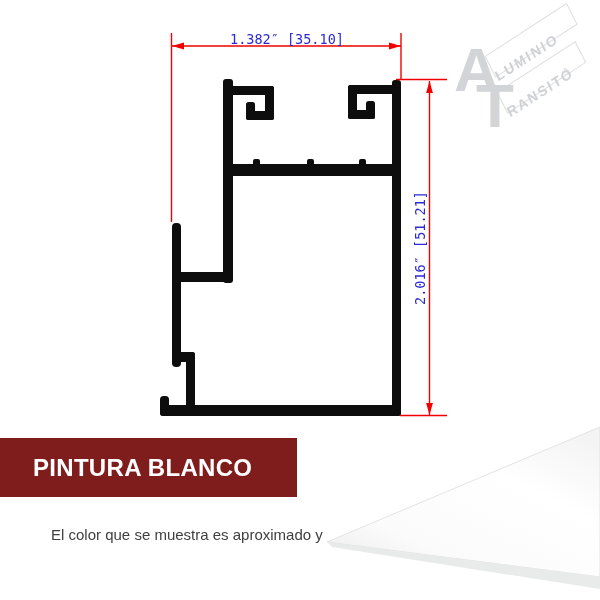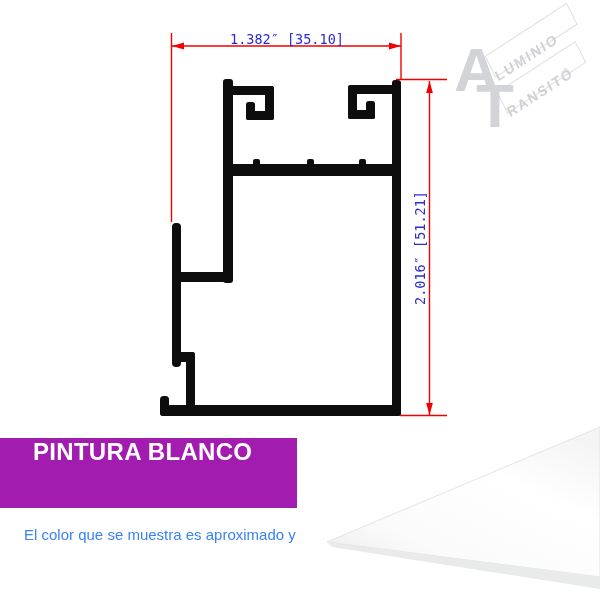--- a/index.html
+++ b/index.html
@@ -20,27 +20,27 @@
   .wm-word.bottom{left:68px;top:90px;}
   .wm-strip{position:absolute;border:1.5px solid #dedfe2;background:transparent;
     transform-origin:left center;transform:rotate(-33deg) skewX(-6deg);}
   .wm-strip.s1{left:50px;top:40px;width:96px;height:22px;}
   .wm-strip.s2{left:62px;top:76px;width:92px;height:22px;}
   .wm-reg{position:absolute;left:122px;top:52px;font-size:9px;color:#d3d4d7;}
   
   .drawing{position:absolute;left:0;top:0;}
   .dim-text{font-family:"DejaVu Sans Mono",monospace;font-size:13.5px;}
   
-  .banner{position:absolute;left:0;top:438px;width:297px;height:70px;
-    background:#a21caf;display:flex;align-items:flex-start;}
+  .banner{position:absolute;left:0;top:438px;width:297px;height:59px;
+    background:#7f1d1d;display:flex;align-items:center;}
   .banner span{color:#ffffff;font-size:24px;font-weight:bold;
     padding-left:33px;letter-spacing:0.3px;}
   
-  .disclaimer{position:absolute;left:24px;top:525px;width:300px;
-    font-size:15px;line-height:19px;color:#3b82f6;}
+  .disclaimer{position:absolute;left:51px;top:525px;width:300px;
+    font-size:15px;line-height:19px;color:#404040;}
 </style>
 </head>
 <body>
 
 <div class="stage">
 
   <div class="watermark">
     <div class="wm-strip s1"></div>
     <div class="wm-strip s2"></div>
     <div class="wm-letter a">A</div>

